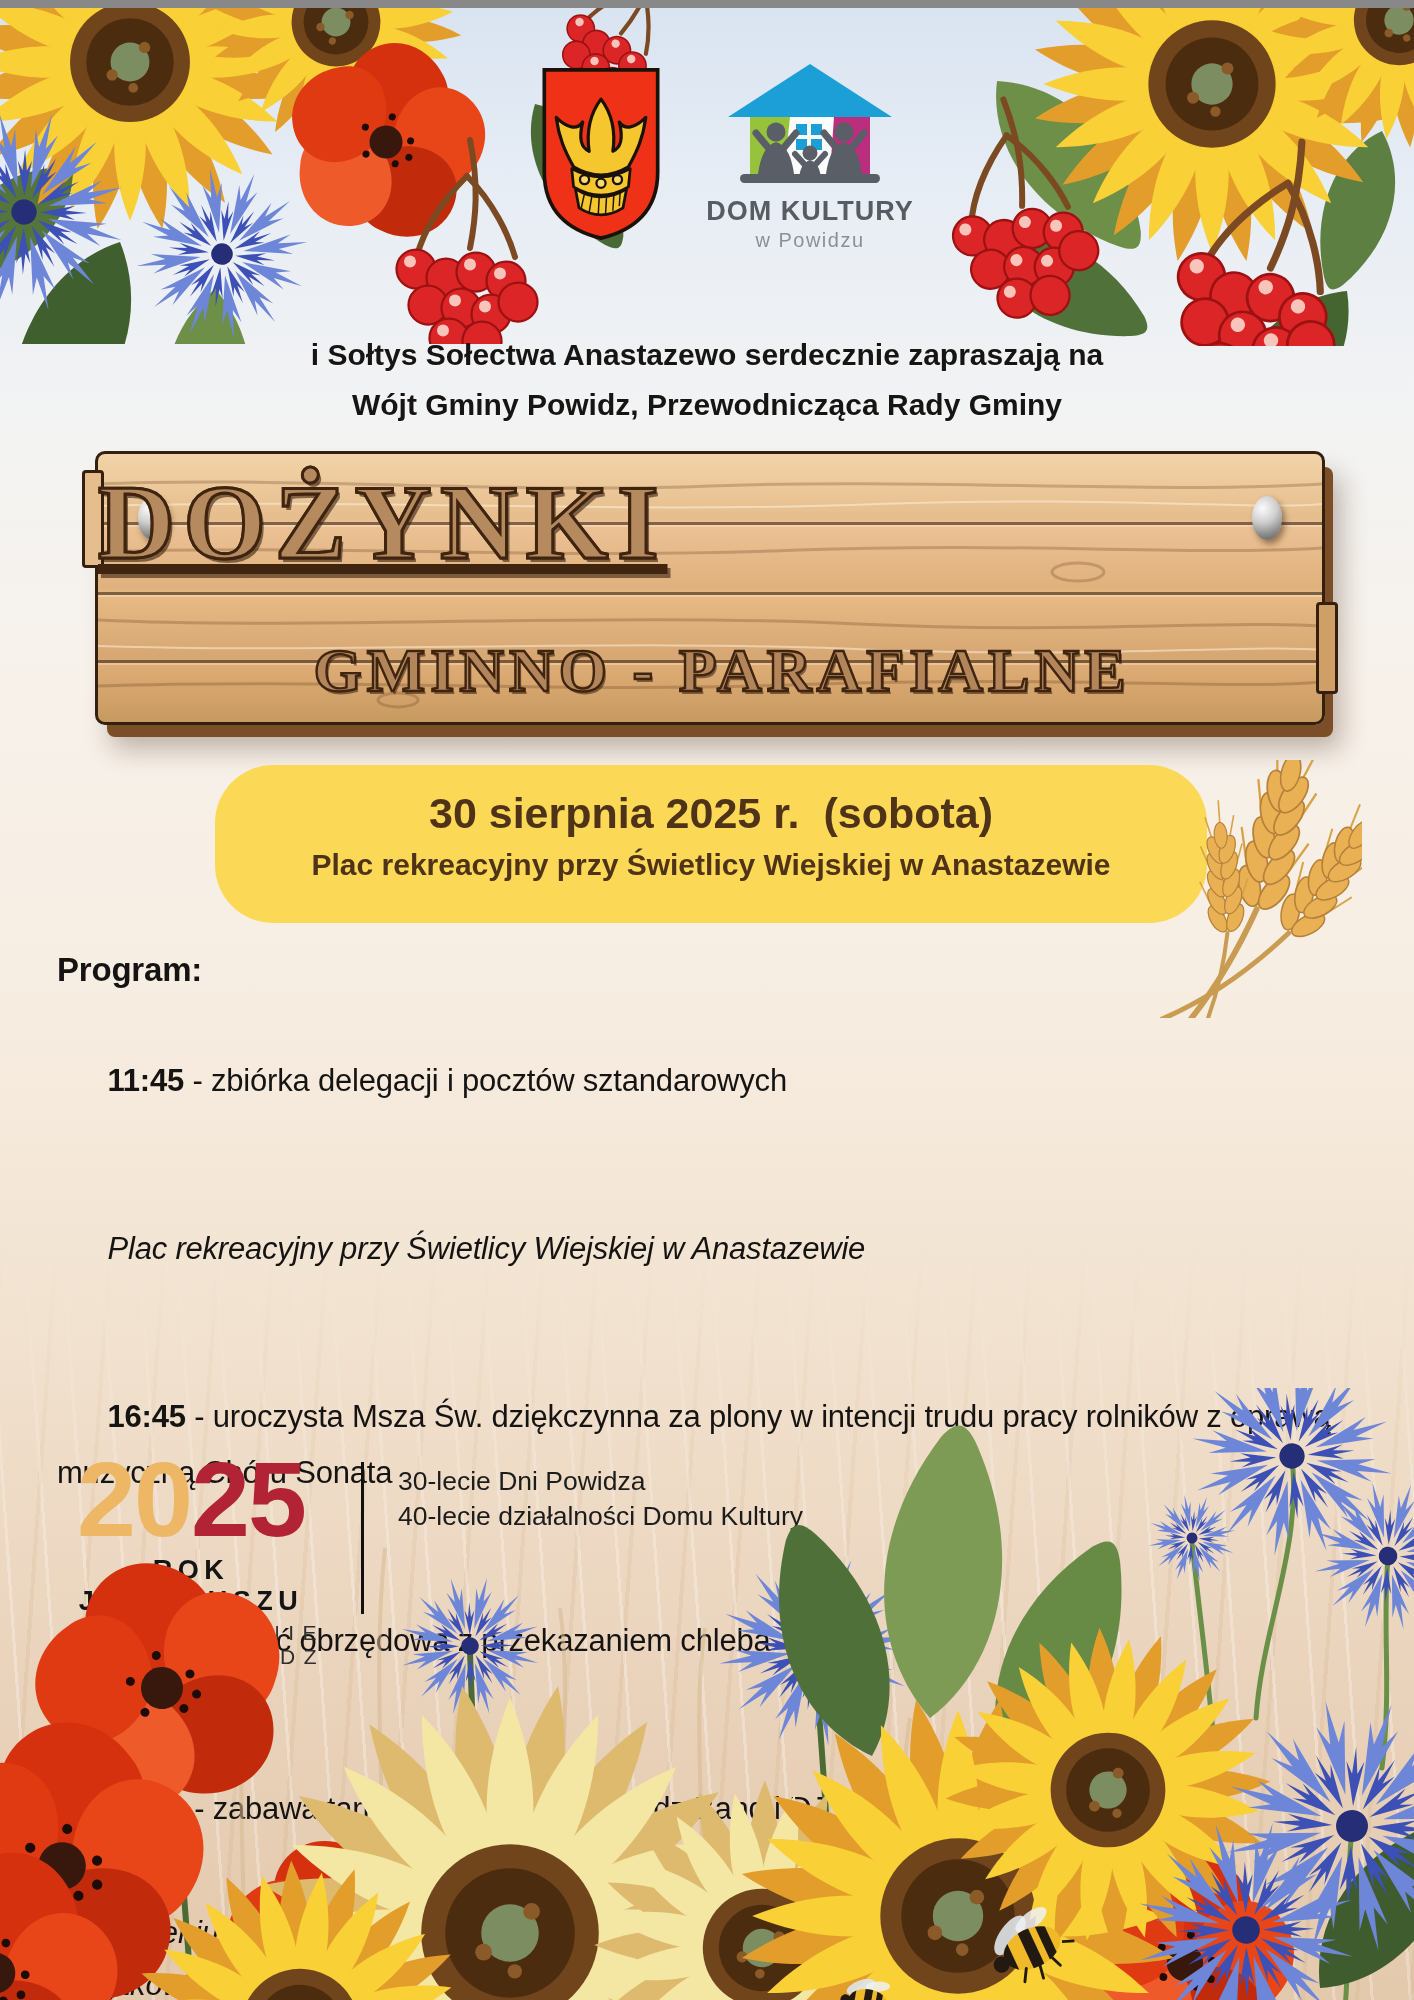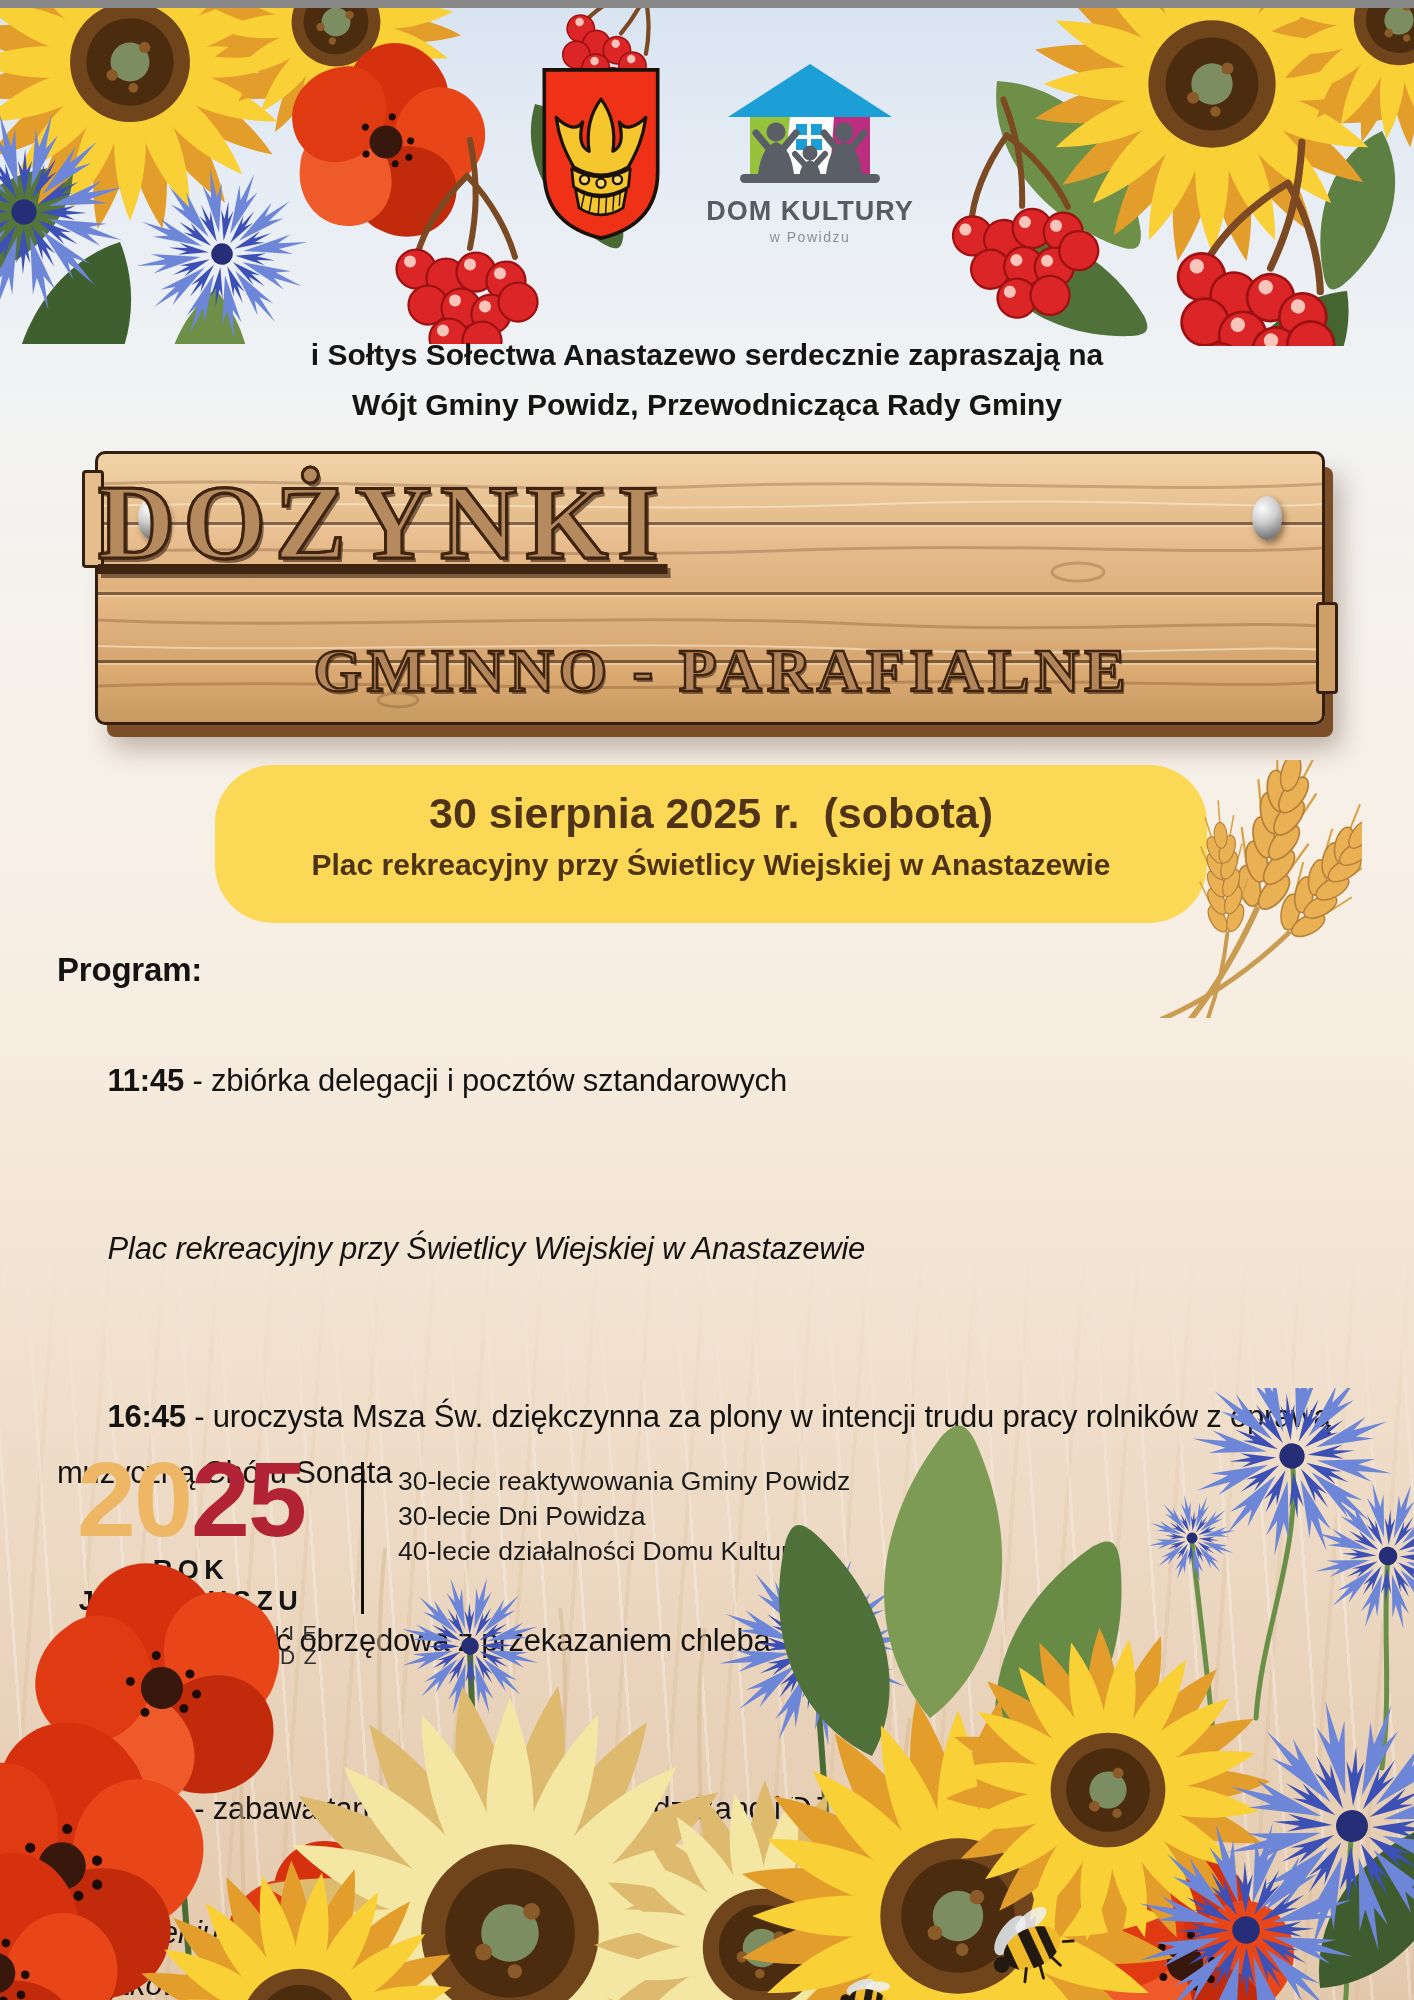--- a/index.html
+++ b/index.html
@@ -24,21 +24,21 @@
   .deco{position:absolute; z-index:1; pointer-events:none;}
   .deco.tl{left:-20px; top:-24px; width:740px; height:360px;}
   .deco.tr{left:912px; top:-22px; width:504px; height:360px;}
   .deco.bottom{left:0; top:1380px; width:1414px; height:620px; z-index:3;}
   .deco.wheat-badge{left:1152px; top:752px; width:210px; height:258px; z-index:2;}
 
   .crest{position:absolute; left:537px; top:55px; width:128px; height:182px; z-index:2;}
   .dk-logo{position:absolute; left:700px; top:52px; width:220px; z-index:2; text-align:center;}
   .dk-logo svg{display:block; margin:0 auto; width:196px; height:134px;}
   .dk-title{font-weight:700; font-size:27px; letter-spacing:1px; color:#575b63; margin-top:2px;}
-  .dk-sub{font-size:14px; letter-spacing:1.5px; color:#8b9097; margin-top:2px;}
+  .dk-sub{font-size:20px; letter-spacing:1.5px; color:#8b9097; margin-top:2px;}
 
   .invite{
     position:absolute; left:0; right:0; top:322px; z-index:2;
     text-align:center; font-weight:700; font-size:30px; line-height:1.68;
     color:#161514; text-shadow:0 1px 1px rgba(255,255,255,.5);
   }
 
   .wooden-sign{
     position:absolute; left:95px; top:443px; width:1224px; height:268px; z-index:2;
     border:3px solid #35200f; border-radius:10px;
@@ -405,21 +405,20 @@
   </div>
 
   <div class="jubilee">
     <div class="j-logo">
       <div class="j-year"><span class="y1">20</span><span class="y2">25</span></div>
       <div class="j-title">ROK JUBILEUSZU</div>
       <div class="j-sub">w GMINIE POWIDZ</div>
     </div>
     <div class="j-divider"></div>
     <div class="j-list">
-      <div>30-lecie reaktywowania Gminy Powidz</div>
       <div>30-lecie Dni Powidza</div>
       <div>40-lecie działalności Domu Kultury</div>
     </div>
   </div>
 
   <svg class="deco bottom" viewBox="0 0 1414 620">
     <g stroke="#d6ba92" stroke-width="4" fill="none" opacity="0.55">
       <path d="M380,620 C390,440 370,300 385,160"></path>
       <path d="M560,620 C550,460 575,330 560,220"></path>
       <path d="M700,620 C710,470 690,340 705,240"></path>

